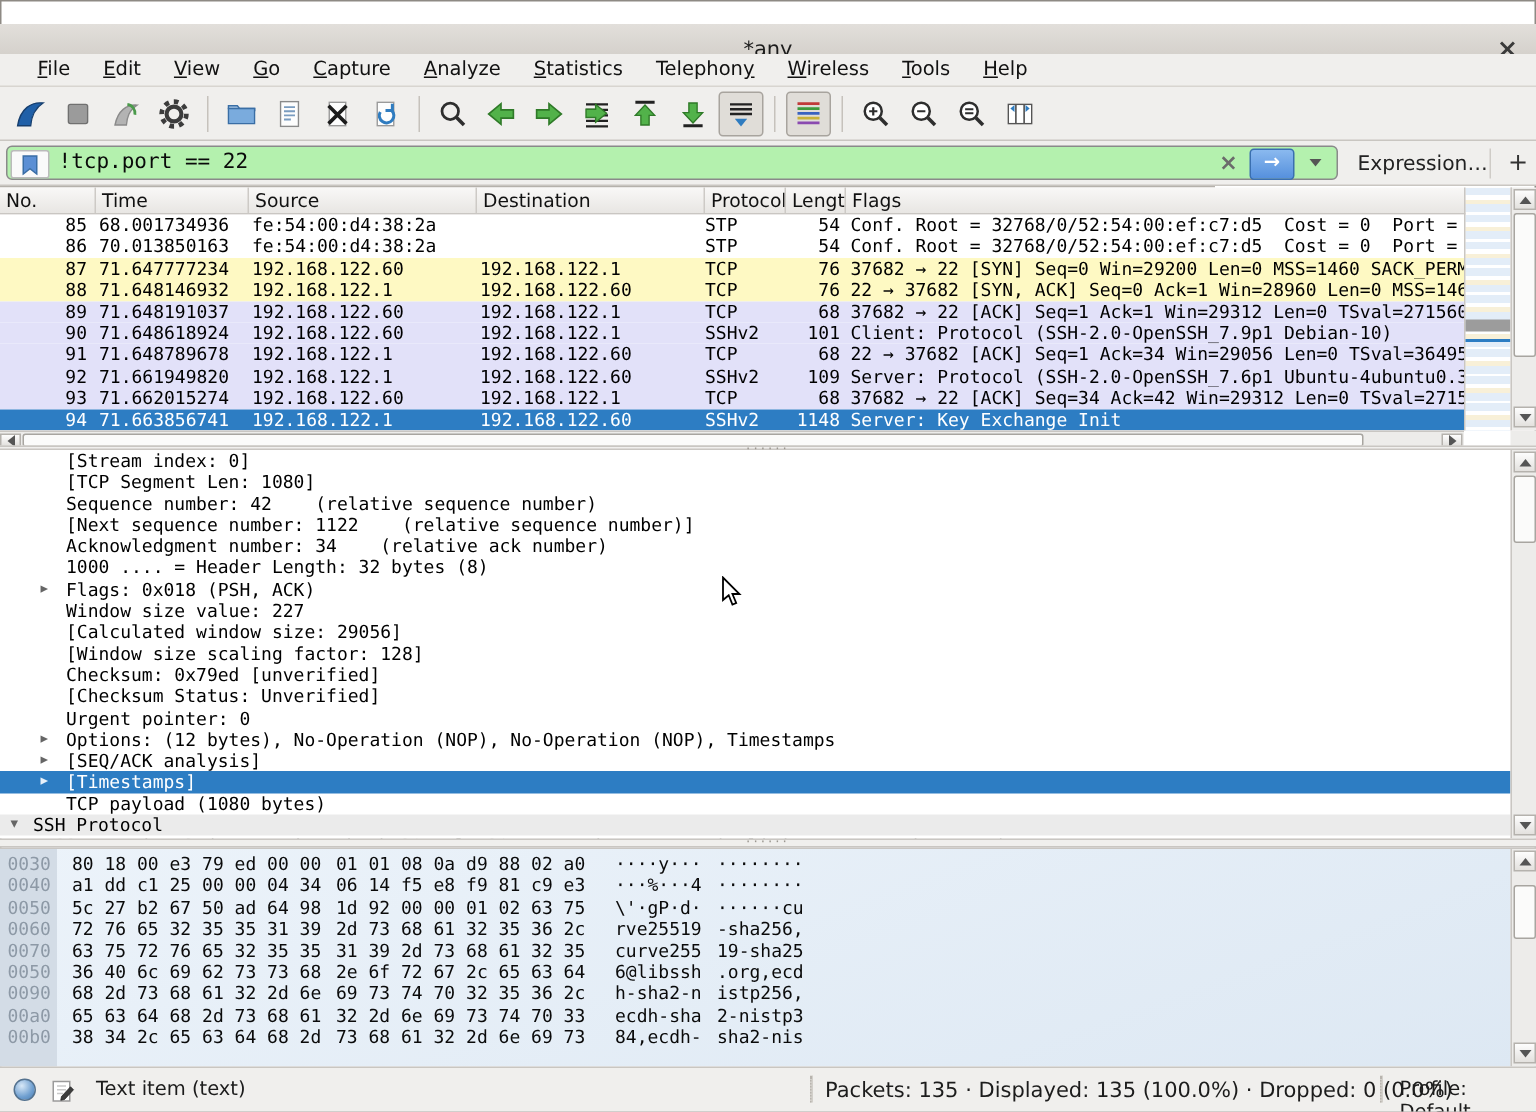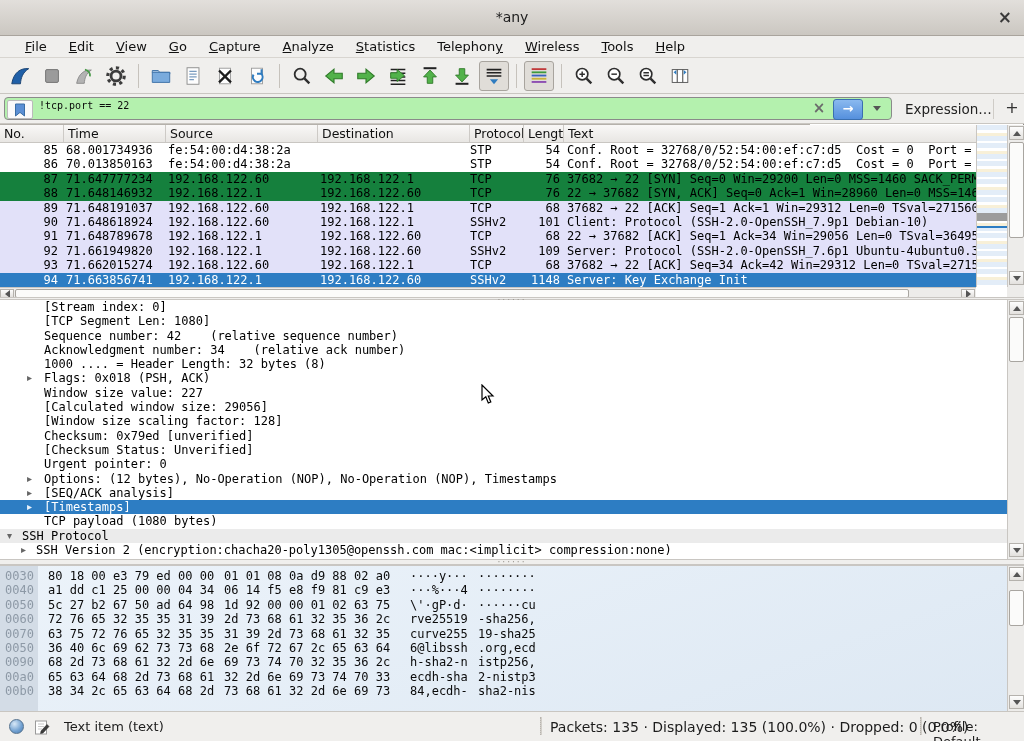--- a/index.html
+++ b/index.html
@@ -1,41 +1,41 @@
 <!DOCTYPE html>
 <html><head>
 <meta charset="utf-8">
 <style>
   html,body{margin:0;padding:0;}
   body{width:1024px;height:741px;position:relative;background:#fff;font-family:"DejaVu Sans",sans-serif;overflow:hidden;box-shadow:inset 0 0 0 1px #8e8a84;}
   .mono{font-family:"DejaVu Sans Mono",monospace;}
 
   
-  .titlebar{position:absolute;left:0;top:0;width:1024px;height:36px;background:linear-gradient(#e2dfdb,#cbc7c1);border-bottom:1px solid #a9a49d;box-sizing:border-box;}
+  .titlebar{position:absolute;left:0;top:16px;width:1024px;height:36px;background:linear-gradient(#e2dfdb,#cbc7c1);border-bottom:1px solid #a9a49d;box-sizing:border-box;}
   .title{position:absolute;left:0;right:0;top:9px;text-align:center;font-size:14px;font-weight:500;color:#1c1c1c;}
   .close-x{position:absolute;right:12px;top:7px;font-size:17px;font-weight:bold;color:#3a3a3a;line-height:20px;}
 
   
   .menubar{position:absolute;left:0;top:36px;width:1024px;height:22px;background:#f0efed;border-bottom:1px solid #d8d5d0;box-sizing:border-box;display:flex;align-items:center;padding-left:14px;}
   .menu-item{font-size:13px;color:#111;padding:0 11px;white-space:nowrap;}
   .menu-item u{text-decoration:underline;}
 
   
   .toolbar{position:absolute;left:0;top:58px;width:1024px;height:36px;background:#f0efed;border-bottom:1px solid #c9c6c1;box-sizing:border-box;display:flex;align-items:center;padding-left:4px;}
   .tbtn{width:30px;height:30px;display:flex;align-items:center;justify-content:center;border:1px solid transparent;border-radius:3px;margin:0 1px;box-sizing:border-box;}
   .tbtn.pressed{border:1px solid #a8a49e;background:#e0ddd8;}
   .tbtn svg{width:22px;height:22px;}
   .tsep{width:1px;height:24px;background:#c6c2bc;margin:0 6px;}
 
   
   .filterbar{position:absolute;left:0;top:94px;width:1024px;height:30px;background:#f0efed;border-bottom:1px solid #c9c6c1;box-sizing:border-box;}
   .filter-input{position:absolute;left:4px;top:3px;width:888px;height:23px;background:#b4f1ae;border:1px solid #8a8a8a;border-radius:4px;box-sizing:border-box;}
   .fbookmark{position:absolute;left:2px;top:2px;width:24px;height:17px;background:#fafafa;border:1px solid #bbb;border-radius:2px;display:flex;align-items:center;justify-content:center;}
   .fbookmark svg{width:12px;height:14px;}
-  .ftext{position:absolute;left:34px;top:2px;font-size:10px;color:#0a0a0a;white-space:pre;}
+  .ftext{position:absolute;left:34px;top:2px;font-size:14px;color:#0a0a0a;white-space:pre;}
   .fclear{position:absolute;right:62px;top:1px;width:20px;height:19px;text-align:center;font-size:15px;font-weight:bold;color:#6b6b6b;line-height:19px;}
   .fapply{position:absolute;right:28px;top:1px;width:28px;height:19px;background:linear-gradient(#8ab9ef,#5590dd);border:1px solid #3a6fb0;border-radius:3px;color:#fff;text-align:center;font-size:13px;line-height:18px;font-weight:bold;}
   .fcaret{position:absolute;right:10px;top:8px;width:0;height:0;border-left:4px solid transparent;border-right:4px solid transparent;border-top:5px solid #555;}
   .fexpr{position:absolute;left:905px;top:7px;font-size:13.5px;color:#222;}
   .fexpr-sep{position:absolute;left:993px;top:5px;width:1px;height:20px;background:#cfccc7;}
   .fplus{position:absolute;left:1004px;top:4px;font-size:16px;color:#333;width:16px;text-align:center;}
 
   
   .packetlist{position:absolute;left:0;top:124px;width:810px;height:173px;background:#fff;border-top:1px solid #b5b1ab;box-sizing:border-box;}
   .plheader{position:absolute;left:0;top:0;width:1008px;height:18px;background:linear-gradient(#f9f8f7,#e8e6e3);border-bottom:1px solid #c9c6c2;box-sizing:border-box;}
@@ -44,21 +44,21 @@
   .plrow{position:relative;width:976px;height:14.4px;line-height:14.4px;font-size:12px;white-space:pre;overflow:hidden;}
   .plrow span{position:absolute;top:0;height:14.4px;overflow:hidden;}
   .c-no{left:0;width:58px;text-align:right;}
   .c-time{left:66px;width:100px;}
   .c-src{left:168px;width:150px;}
   .c-dst{left:320px;width:150px;}
   .c-proto{left:470px;width:54px;}
   .c-len{left:524px;width:36px;text-align:right;}
   .c-info{left:567px;width:409px;}
   .row-white{background:#ffffff;color:#000;}
-  .row-gray{background:#15803d;color:#000;padding-left:43px;}
+  .row-gray{background:#fef9c3;color:#000;padding-left:43px;}
   .row-lav{background:#e2e1f9;color:#000;}
   .row-sel{background:#2d7dc3;color:#fff;}
   .pl-bracket{position:absolute;left:10px;top:175px;width:1px;height:104px;background:#4a4a4a;}
   
   .minimap{position:absolute;left:976px;top:0;width:31px;height:162px;border-left:1px solid #c9c6c2;box-sizing:border-box;
     background:repeating-linear-gradient(180deg,#e3edf8 0 5px,#ffffff 5px 8px,#f8f0d8 8px 11px,#e3edf8 11px 16px,#ffffff 16px 18px);}
   .mm-gray{position:absolute;left:0;top:88px;width:100%;height:8px;background:#9c9c9c;}
   .mm-blue{position:absolute;left:0;top:101px;width:100%;height:2px;background:#2d7dc3;}
   
   .sb{position:absolute;width:17px;background:#edecea;border-left:1px solid #c9c6c2;box-sizing:border-box;}
@@ -286,21 +286,21 @@
 </div>
 
 <div class="packetlist">
   <div class="plheader">
       <div class="hcol" style="left: 0px; width: 64px;">No.</div>
       <div class="hcol" style="left: 64px; width: 102px;">Time</div>
       <div class="hcol" style="left: 166px; width: 152px;">Source</div>
       <div class="hcol" style="left: 318px; width: 152px;">Destination</div>
       <div class="hcol" style="left: 470px; width: 54px;">Protocol</div>
       <div class="hcol" style="left: 524px; width: 40px;">Length</div>
-      <div class="hcol" style="left: 564px; width: 444px;">Text</div>
+      <div class="hcol" style="left: 564px; width: 444px;">Flags</div>
     </div>
   <div class="plrows mono">
       <div class="plrow row-white"><span class="c-no">85</span><span class="c-time">68.001734936</span><span class="c-src">fe:54:00:d4:38:2a</span><span class="c-dst"></span><span class="c-proto">STP</span><span class="c-len">54</span><span class="c-info">Conf. Root = 32768/0/52:54:00:ef:c7:d5  Cost = 0  Port =</span></div>
       <div class="plrow row-white"><span class="c-no">86</span><span class="c-time">70.013850163</span><span class="c-src">fe:54:00:d4:38:2a</span><span class="c-dst"></span><span class="c-proto">STP</span><span class="c-len">54</span><span class="c-info">Conf. Root = 32768/0/52:54:00:ef:c7:d5  Cost = 0  Port =</span></div>
       <div class="plrow row-gray"><span class="c-no">87</span><span class="c-time">71.647777234</span><span class="c-src">192.168.122.60</span><span class="c-dst">192.168.122.1</span><span class="c-proto">TCP</span><span class="c-len">76</span><span class="c-info">37682 → 22 [SYN] Seq=0 Win=29200 Len=0 MSS=1460 SACK_PERM=1</span></div>
       <div class="plrow row-gray"><span class="c-no">88</span><span class="c-time">71.648146932</span><span class="c-src">192.168.122.1</span><span class="c-dst">192.168.122.60</span><span class="c-proto">TCP</span><span class="c-len">76</span><span class="c-info">22 → 37682 [SYN, ACK] Seq=0 Ack=1 Win=28960 Len=0 MSS=1460</span></div>
       <div class="plrow row-lav"><span class="c-no">89</span><span class="c-time">71.648191037</span><span class="c-src">192.168.122.60</span><span class="c-dst">192.168.122.1</span><span class="c-proto">TCP</span><span class="c-len">68</span><span class="c-info">37682 → 22 [ACK] Seq=1 Ack=1 Win=29312 Len=0 TSval=2715606</span></div>
       <div class="plrow row-lav"><span class="c-no">90</span><span class="c-time">71.648618924</span><span class="c-src">192.168.122.60</span><span class="c-dst">192.168.122.1</span><span class="c-proto">SSHv2</span><span class="c-len">101</span><span class="c-info">Client: Protocol (SSH-2.0-OpenSSH_7.9p1 Debian-10)</span></div>
       <div class="plrow row-lav"><span class="c-no">91</span><span class="c-time">71.648789678</span><span class="c-src">192.168.122.1</span><span class="c-dst">192.168.122.60</span><span class="c-proto">TCP</span><span class="c-len">68</span><span class="c-info">22 → 37682 [ACK] Seq=1 Ack=34 Win=29056 Len=0 TSval=364955</span></div>
       <div class="plrow row-lav"><span class="c-no">92</span><span class="c-time">71.661949820</span><span class="c-src">192.168.122.1</span><span class="c-dst">192.168.122.60</span><span class="c-proto">SSHv2</span><span class="c-len">109</span><span class="c-info">Server: Protocol (SSH-2.0-OpenSSH_7.6p1 Ubuntu-4ubuntu0.3)</span></div>
@@ -332,20 +332,21 @@
   </div>
   <div class="plcorner"></div>
 </div>
 
 <div class="splitter" style="top:297px;height:3px;"><span class="dots">······</span></div>
 
 <div class="details mono">
     <div class="drow"><span class="dtext" style="left: 44px;">[Stream index: 0]</span></div>
     <div class="drow"><span class="dtext" style="left: 44px;">[TCP Segment Len: 1080]</span></div>
     <div class="drow"><span class="dtext" style="left: 44px;">Sequence number: 42    (relative sequence number)</span></div>
+    <div class="drow"><span class="dtext" style="left: 44px;">[Next sequence number: 1122    (relative sequence number)]</span></div>
     <div class="drow"><span class="dtext" style="left: 44px;">Acknowledgment number: 34    (relative ack number)</span></div>
     <div class="drow"><span class="dtext" style="left: 44px;">1000 .... = Header Length: 32 bytes (8)</span></div>
     <div class="drow"><span class="dtoggle" style="left: 27px;">▸</span><span class="dtext" style="left: 44px;">Flags: 0x018 (PSH, ACK)</span></div>
     <div class="drow"><span class="dtext" style="left: 44px;">Window size value: 227</span></div>
     <div class="drow"><span class="dtext" style="left: 44px;">[Calculated window size: 29056]</span></div>
     <div class="drow"><span class="dtext" style="left: 44px;">[Window size scaling factor: 128]</span></div>
     <div class="drow"><span class="dtext" style="left: 44px;">Checksum: 0x79ed [unverified]</span></div>
     <div class="drow"><span class="dtext" style="left: 44px;">[Checksum Status: Unverified]</span></div>
     <div class="drow"><span class="dtext" style="left: 44px;">Urgent pointer: 0</span></div>
     <div class="drow"><span class="dtoggle" style="left: 27px;">▸</span><span class="dtext" style="left: 44px;">Options: (12 bytes), No-Operation (NOP), No-Operation (NOP), Timestamps</span></div>

